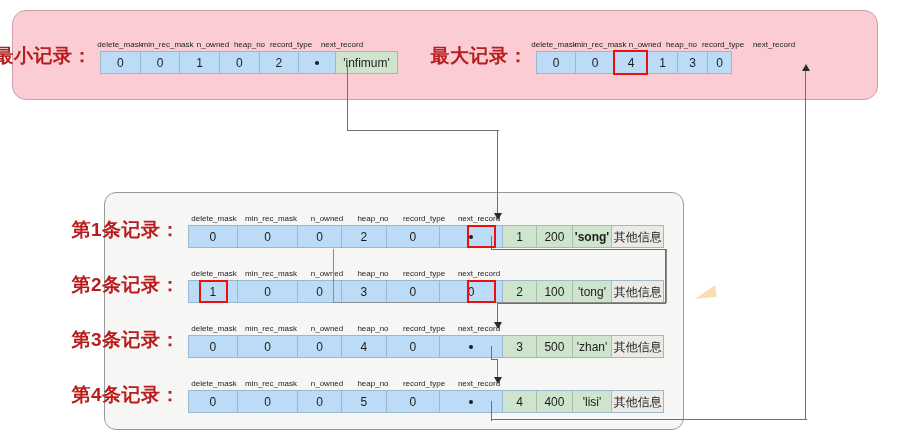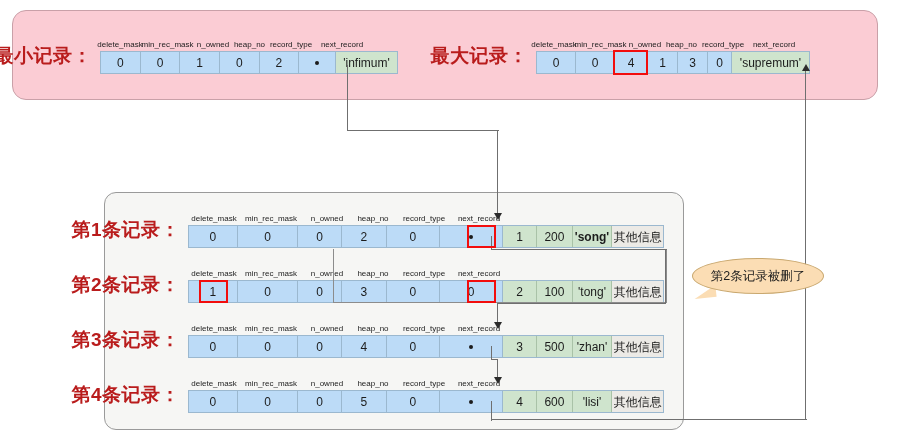--- a/index.html
+++ b/index.html
@@ -199,23 +199,20 @@
       <div class="hdr" style="left:162px;width:50px;">record_type</div>
       <div class="hdr" style="left:213px;width:50px;">next_record</div>
     </div>
     <div class="cells" style="width:196px;">
       <div class="cell" style="width:39px;">0</div>
       <div class="cell" style="width:39px;">0</div>
       <div class="cell" style="width:33px;">4</div>
       <div class="cell" style="width:30px;">1</div>
       <div class="cell" style="width:30px;">3</div>
       <div class="cell" style="width:23px;">0</div>
-    </div>
-    <div class="cells" style="position:absolute;left:196px;top:13px;width:78px;border-left:none;">
-      <div class="cell green" style="width:78px;border-right:none;">'supremum'</div>
     </div>
 
     <div class="redbox" style="left:77px;top:12px;width:35px;height:25px;"></div>
   </div>
 
   <div class="main-box"></div>
 
   <div class="route-outline" style="left:333px;top:249px;width:334px;height:54px;border-top:none;"></div>
 
   <div class="rec-block" style="left:188px;top:212px;width:310px;">
@@ -310,21 +307,21 @@
     <div class="cells" style="width:476px;">
       <div class="cell" style="width:52px;">0</div>
       <div class="cell" style="width:64px;">0</div>
       <div class="cell" style="width:47px;">0</div>
       <div class="cell" style="width:47px;">5</div>
       <div class="cell" style="width:57px;">0</div>
       <div class="cell" style="width:67px;">
           <span class="dot"></span>
         </div>
       <div class="cell green" style="width:36px;">4</div>
-      <div class="cell green" style="width:38px;">600</div>
+      <div class="cell green" style="width:38px;">400</div>
       <div class="cell green" style="width:42px;">'lisi'</div>
       <div class="cell gray" style="width:54px;">其他信息</div>
     </div>
   </div>
 
   <div class="ln lnv" style="left:347px;top:65px;height:66px;"></div>
   <div class="ln lnh" style="left:347px;top:130px;width:152px;"></div>
   <div class="ln lnv" style="left:497px;top:130px;height:86px;"></div>
   <div class="arrow-down" style="left:494px;top:213px;"></div>
 
@@ -339,17 +336,14 @@
   <div class="ln lnh" style="left:491px;top:359px;width:7px;"></div>
   <div class="ln lnv" style="left:497px;top:359px;height:21px;"></div>
   <div class="arrow-down" style="left:494px;top:377px;"></div>
 
   <div class="ln lnv" style="left:491px;top:401px;height:20px;"></div>
   <div class="ln lnh" style="left:491px;top:419px;width:316px;"></div>
   <div class="ln lnv" style="left:805px;top:70px;height:350px;"></div>
   <div class="arrow-up" style="left:802px;top:64px;"></div>
 
   <div class="callout-tail"></div>
-  <div class="callout">
-    <span>第2条记录被删了</span>
-  </div>
 
 </div>
 
 </body></html>

